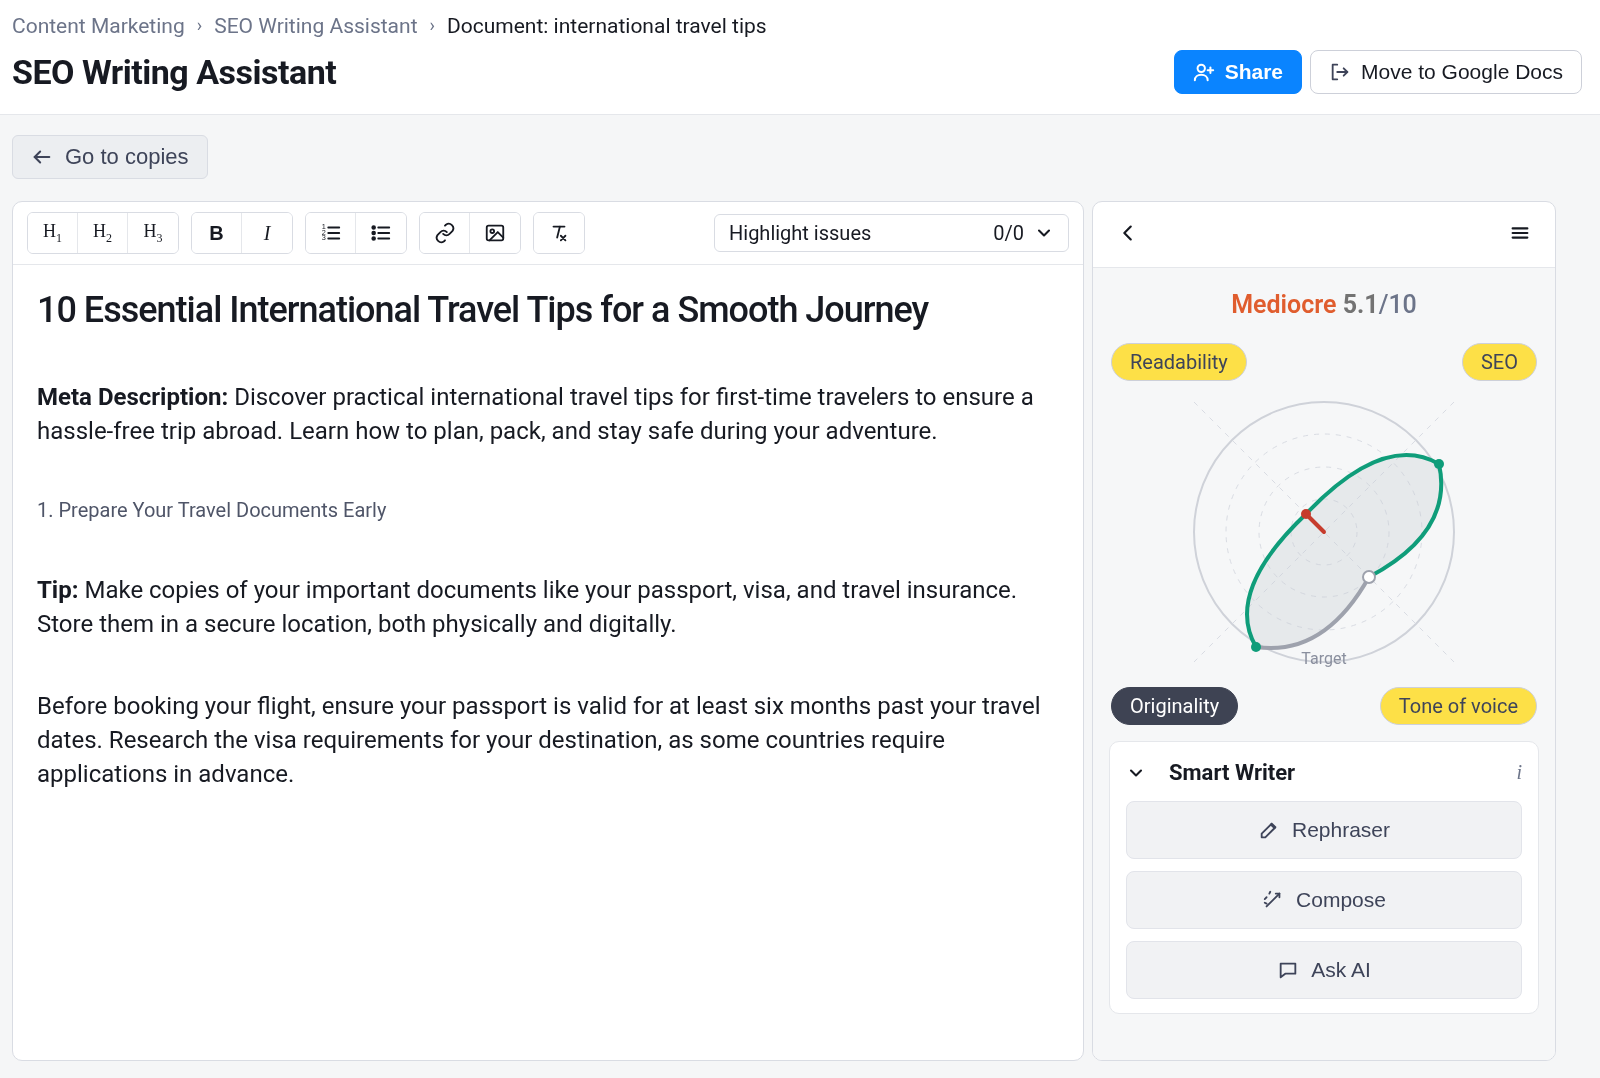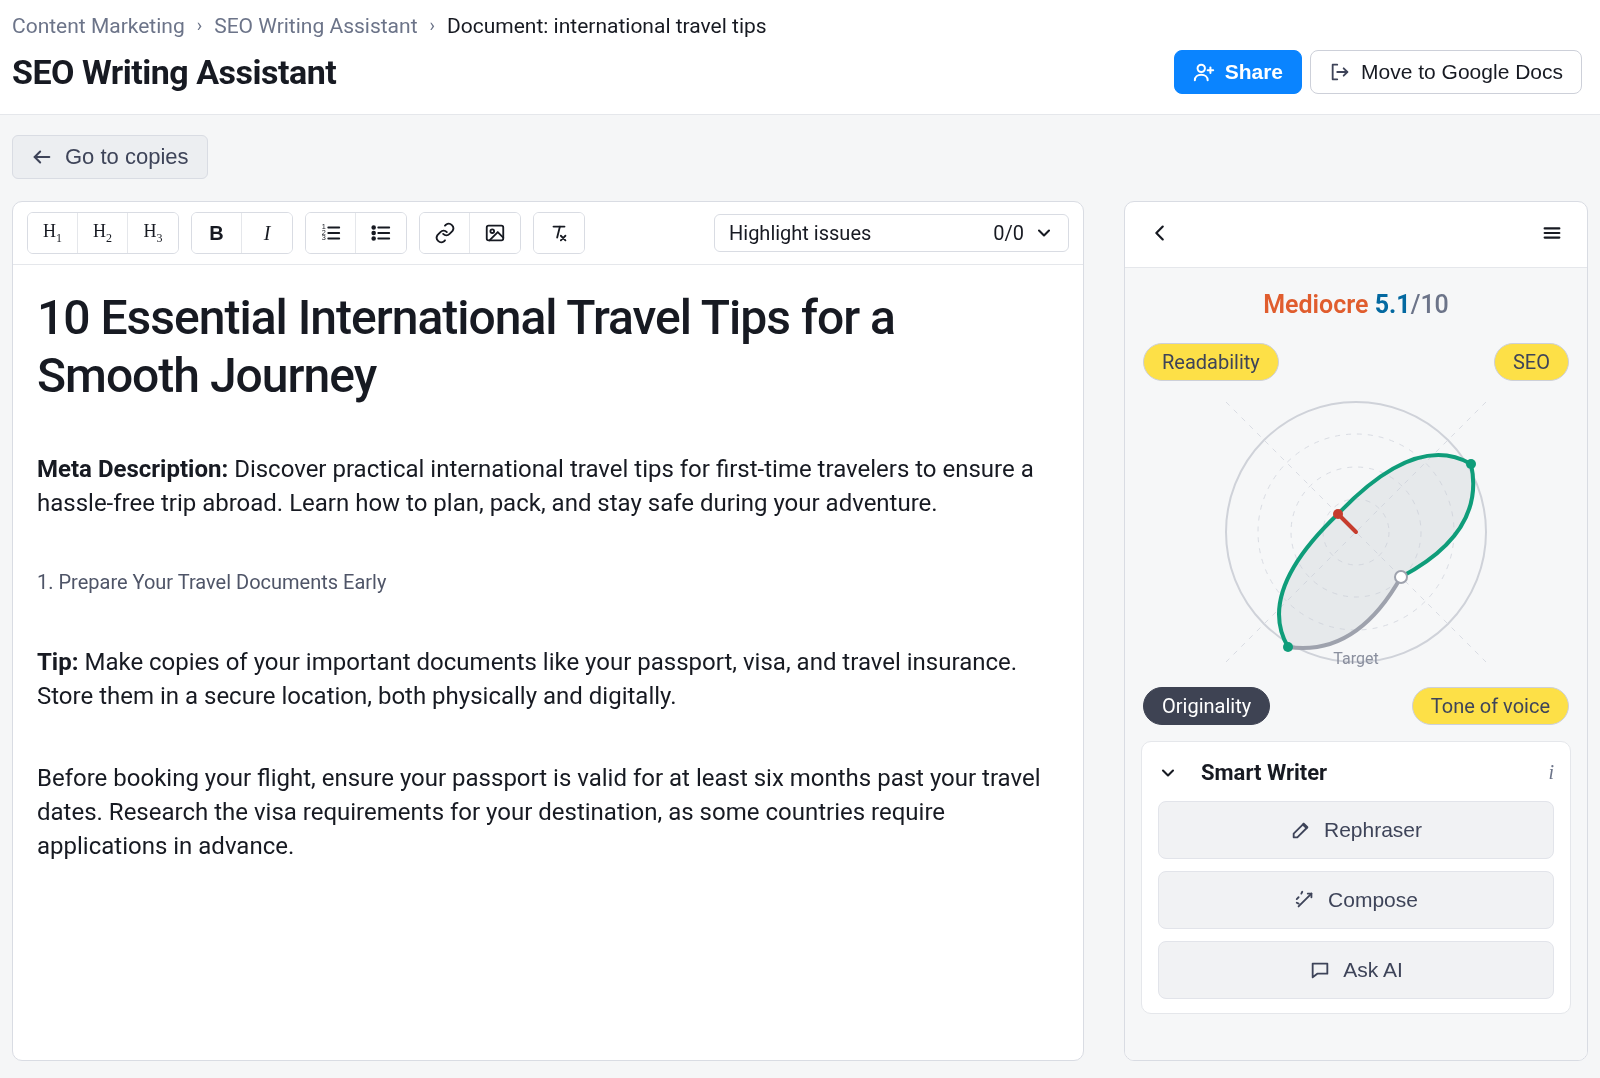--- a/index.html
+++ b/index.html
@@ -19,47 +19,47 @@
 .titlebar { display:flex; align-items:center; justify-content:space-between; margin-top:12px; }
 .page-title { font-size:34px; font-weight:700; letter-spacing:-0.5px; }
 .title-actions { display:flex; gap:8px; padding-right:6px; }
 .btn { display:inline-flex; align-items:center; gap:10px; font-size:21px; font-weight:500; padding:9px 18px; border-radius:8px; border:1px solid #cdd0d9; background:#fff; cursor:pointer; color:#171a22; }
 .btn svg { width:22px; height:22px; }
 .btn-primary { background:#0a84ff; border-color:#0a84ff; color:#fff; font-weight:700; }
 .btn-primary svg { stroke:#fff; }
 .subbar { padding:20px 12px 22px 12px; }
 .gostart { display:inline-flex; align-items:center; gap:12px; background:#eceef1; border:1px solid #d9dce3; border-radius:6px; padding:8px 18px; font-size:22px; color:#3e4459; cursor:pointer; }
 .gostart svg { width:22px; height:22px; }
-.main { display:flex; gap:40px; padding:0 12px; height:860px; }
+.main { display:flex; gap:8px; padding:0 12px; height:860px; }
 .editor-panel { width:1072px; background:#fff; border:1px solid #d9dce3; border-radius:10px; display:flex; flex-direction:column; overflow:hidden; }
 .toolbar { display:flex; align-items:center; justify-content:space-between; padding:10px 14px; border-bottom:1px solid #e5e7eb; }
 .tools-left { display:flex; gap:12px; }
 .tool-group { display:flex; border:1px solid #d9dce3; border-radius:6px; overflow:hidden; }
 .tool-btn { width:50px; height:40px; display:flex; align-items:center; justify-content:center; background:#fff; font-size:18px; color:#171a22; cursor:pointer; border:none; border-right:1px solid #e5e7eb; }
 .tool-btn:last-child { border-right:none; }
 .tool-btn svg { width:22px; height:22px; }
 .h-label { font-family: Georgia, "Times New Roman", serif; font-weight:400; }
 .h-label .sub { font-size:12px; vertical-align:sub; }
 .highlight-drop { display:flex; align-items:center; gap:26px; border:1px solid #d9dce3; border-radius:6px; padding:6px 14px; font-size:20px; cursor:pointer; min-width:355px; }
 .highlight-drop .count { margin-left:auto; display:flex; align-items:center; gap:10px; }
 .highlight-drop svg { width:20px; height:20px; }
 .editor-body { padding:24px 24px; overflow:auto; font-size:24px; line-height:1.42; color:#171a22; }
-.editor-body h1 { font-size:48px; font-weight:500; margin-bottom:28px; letter-spacing:-1px; line-height:1.2; }
+.editor-body h1 { font-size:36px; font-weight:500; margin-bottom:28px; letter-spacing:-1px; line-height:1.2; }
 .editor-body p { margin-bottom:28px;margin-top:48px; }
 .editor-body .section-head { font-size:20px; color:#4f5568; margin-bottom:0; }
 .strong { font-weight:700; }
 .side-panel { width:464px; background:#fff; border:1px solid #d9dce3; border-radius:10px; display:flex; flex-direction:column; overflow:hidden; position:relative; }
 .side-header { display:flex; align-items:center; justify-content:space-between; padding:14px 18px; border-bottom:1px solid #e5e7eb; }
 .side-header .iconbtn { background:none; border:none; cursor:pointer; padding:6px; color:#171a22; }
 .side-header svg { width:22px; height:22px; }
 .side-body { flex:1; background:#f6f7f8; overflow:auto; padding:22px 16px; position:relative; }
 .side-body::-webkit-scrollbar{width:14px;}
 .score-line { text-align:center; font-size:25px; margin-bottom:18px; }
 .score-line .label { color:#e05d2e; font-weight:600; }
-.score-line .val { color:#0369a1; font-weight:700; }
+.score-line .val { color:#737373; font-weight:700; }
 .score-line .max { color:#6c7489; font-weight:500; }
 .radar-wrap { position:relative; width:100%; height:390px; }
 .pill { position:absolute; background:#fde047; border:1px solid #cdd0d9; border-radius:999px; padding:6px 18px; font-size:20px; color:#3e4459; cursor:pointer; }
 .pill-dark { background:#3e4353; color:#fff; border-color:#3e4353; }
 .radar-svg { position:absolute; left:50%; top:50%; transform:translate(-50%,-50%); }
 .target-label { position:absolute; left:50%; transform:translateX(-50%); font-size:16px; color:#8a8f9e; }
 .smart-writer { background:#fff; border:1px solid #e5e7eb; border-radius:10px; padding:18px 16px 14px 16px; margin-top:14px; }
 .sw-head { display:flex; align-items:center; gap:10px; margin-bottom:16px; }
 .sw-head .chev { cursor:pointer; }
 .sw-title { font-size:22px; font-weight:700; flex:1;margin-left:13px; }

